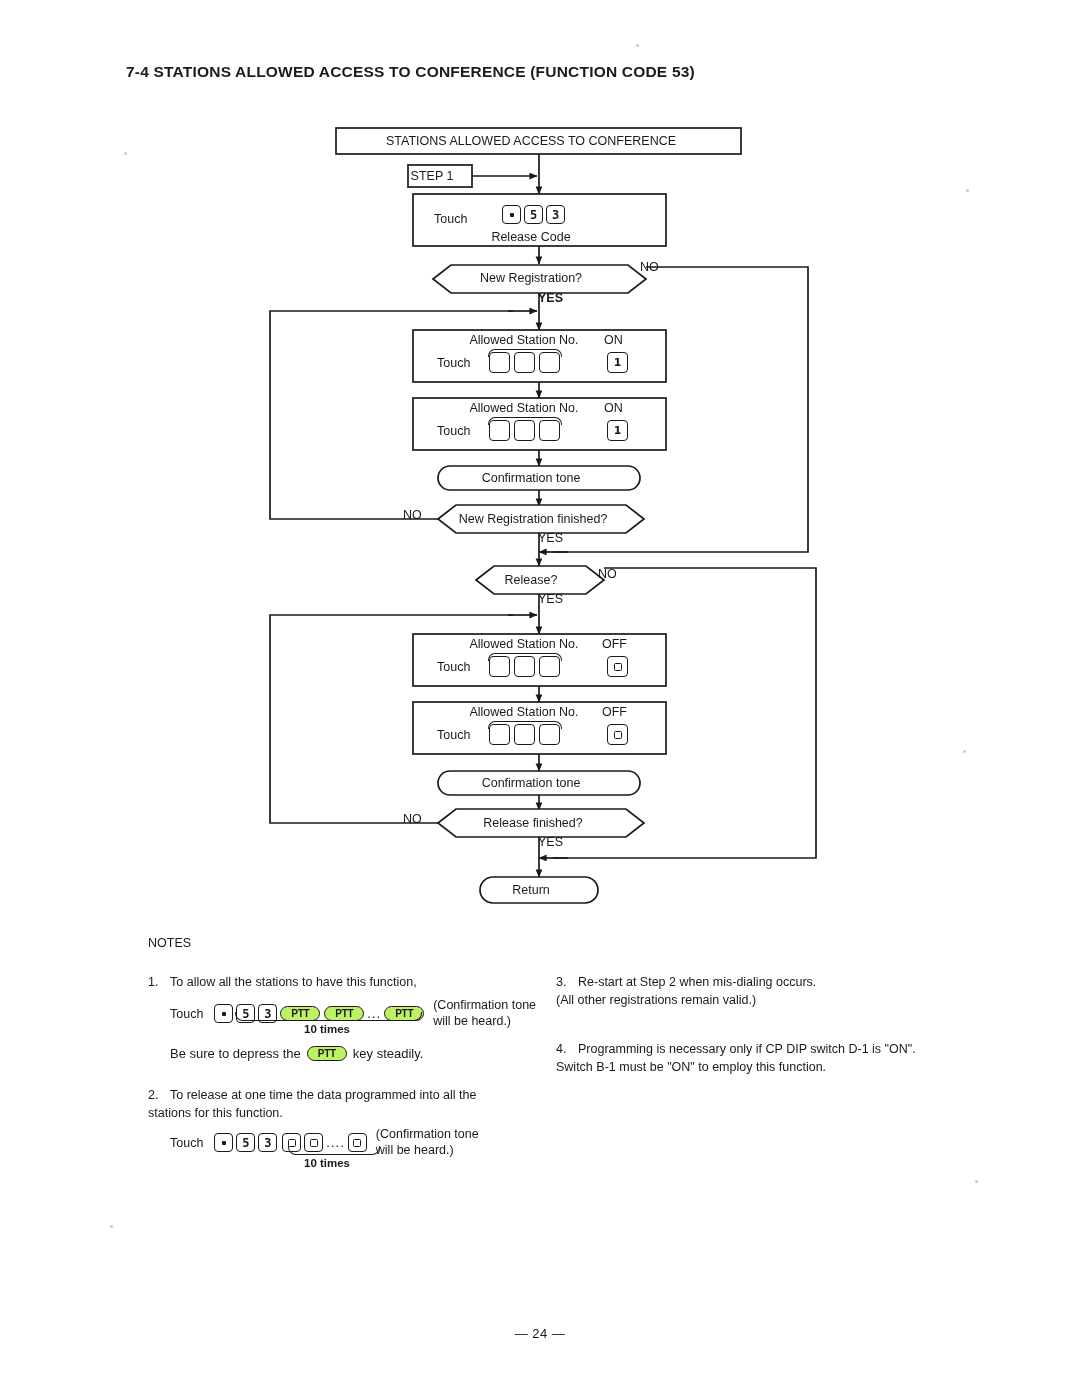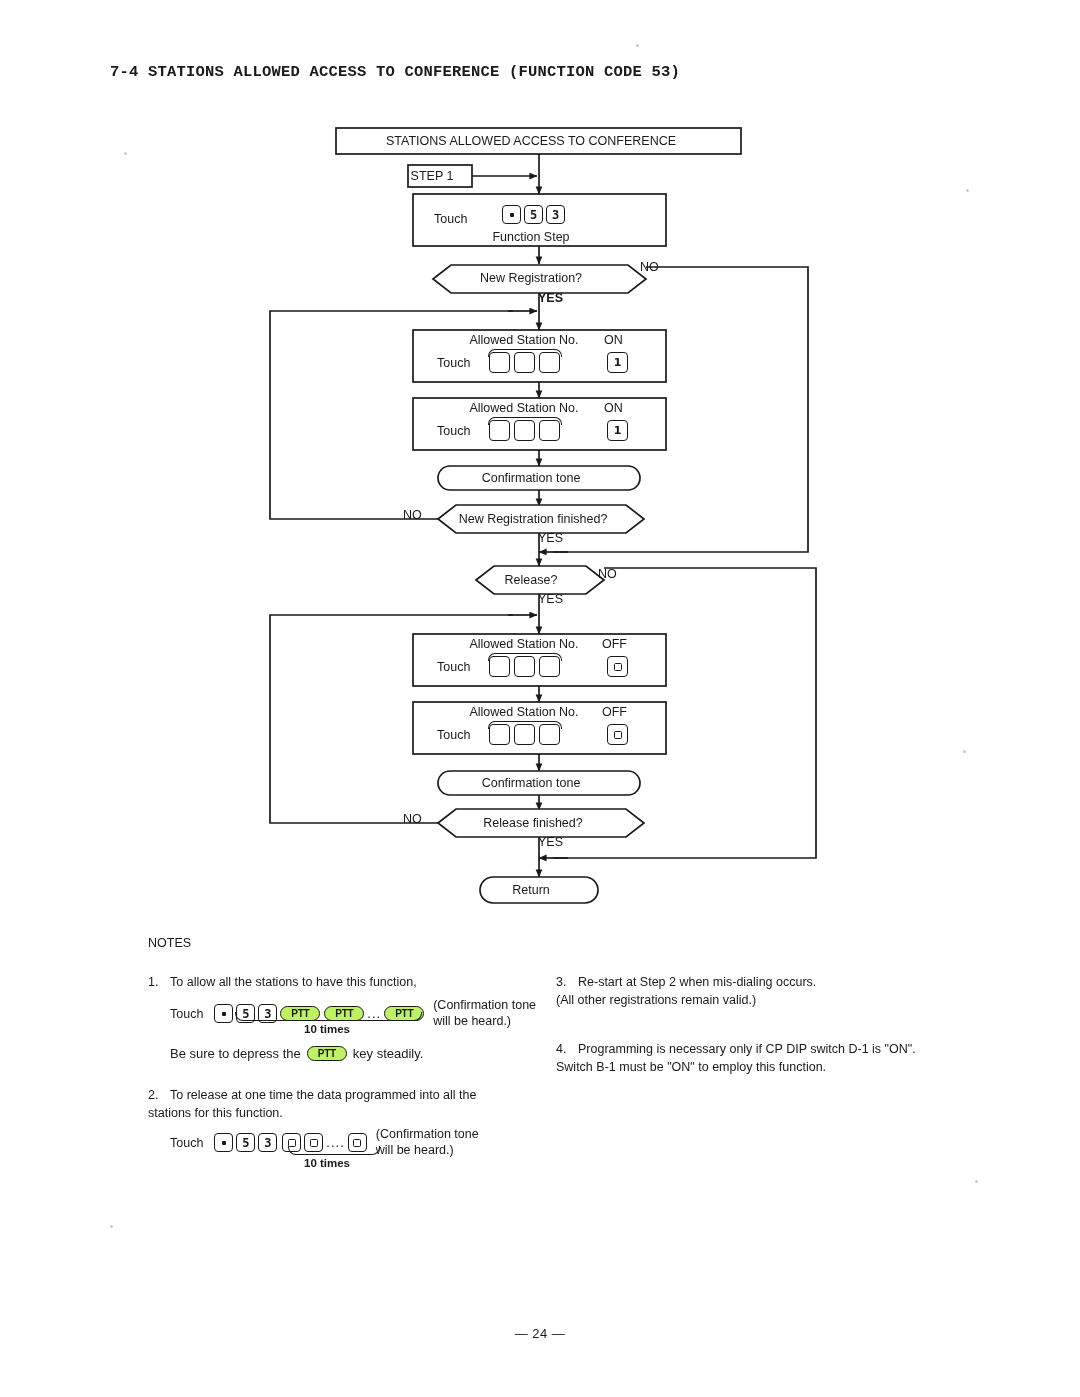--- a/index.html
+++ b/index.html
@@ -16,27 +16,26 @@
     overflow: hidden;
   }
   .page {
     position: absolute;
     inset: 0;
   }
 
   
   .doc-title {
     position: absolute;
-    left: 110px;
+    left: 126px;
     top: 63px;
     font-size: 15.5px;
     font-weight: bold;
     letter-spacing: 0.2px;
     white-space: nowrap;
-    font-family: Liberation Mono, monospace;
   }
 
   
   .flow {
     position: absolute;
     left: 0;
     top: 0;
     width: 1080px;
     height: 930px;
     padding-left: 8px;
@@ -281,21 +280,21 @@
     <div class="fl-txt ctr" style="left:531px; top:135px;">STATIONS ALLOWED ACCESS TO CONFERENCE</div>
 
     <div class="fl-txt ctr" style="left:432px; top:170px;">STEP 1</div>
 
     <div class="fl-txt" style="left:434px; top:213px;">Touch</div>
     <div class="keyrow" style="left:502px; top:205px;">
       <div class="key dot"></div>
       <div class="key">5</div>
       <div class="key">3</div>
     </div>
-    <div class="fl-txt ctr" style="left:531px; top:231px;">Function Step</div>
+    <div class="fl-txt ctr" style="left:531px; top:231px;">Release Code</div>
 
     <div class="fl-txt ctr" style="left:531px; top:272px;">New Registration?</div>
     <div class="fl-txt" style="left:640px; top:261px;">NO</div>
     <div class="fl-txt fl-bold" style="left:538px; top:292px;">YES</div>
 
     <div class="fl-txt ctr" style="left:524px; top:334px;">Allowed Station No.</div>
     <div class="fl-txt" style="left:437px; top:357px;">Touch</div>
     <div class="brace3" style="left:488px; top:349px;"></div>
     <div class="keyrow" style="left:489px; top:352px; gap:4px;">
       <div class="key blank big"></div>

